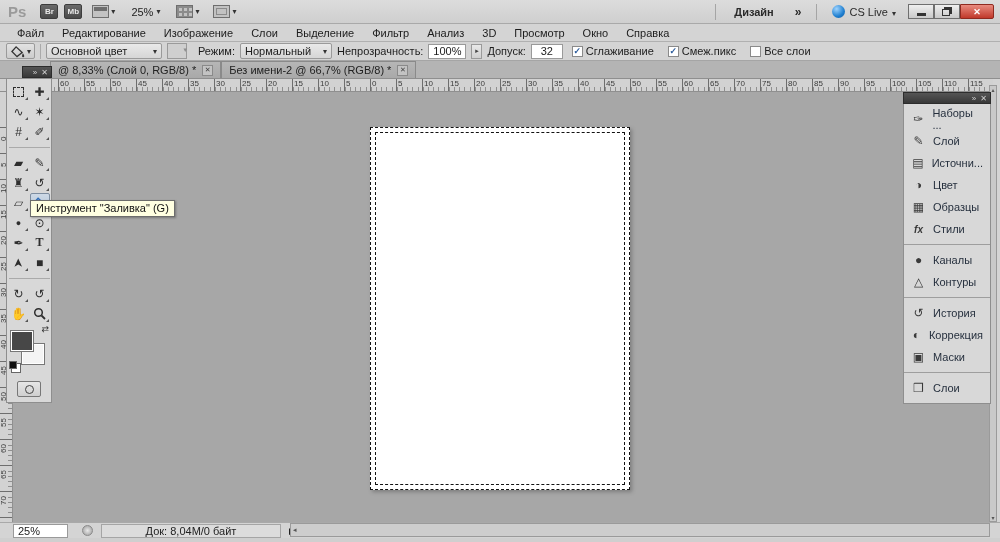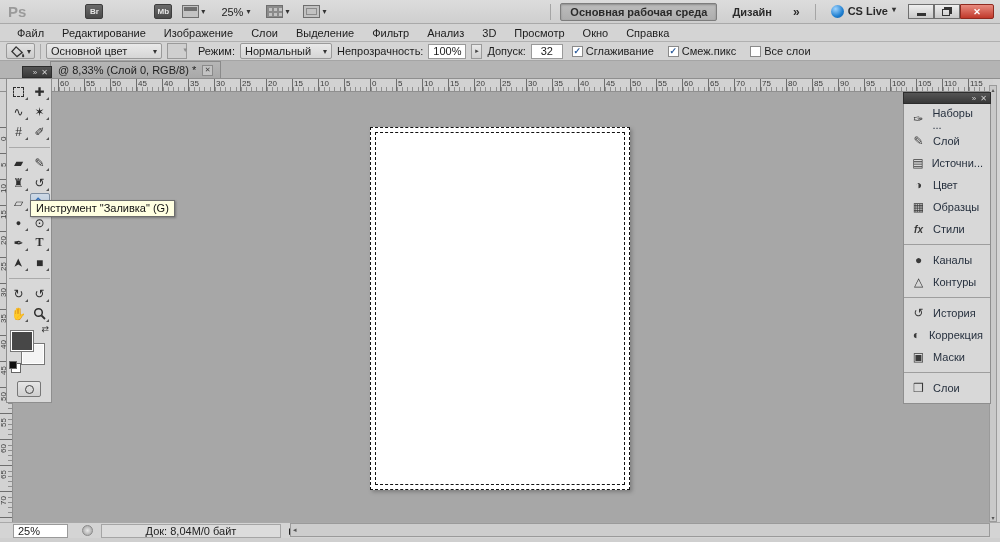--- a/index.html
+++ b/index.html
@@ -7,37 +7,37 @@
   body { font-family:"Liberation Sans", sans-serif; font-size:11px; color:#1c1c1c; }
   #app { position:relative; width:1000px; height:542px; background:#d4d4d4; }
 
   
   .titlebar { position:absolute; left:0; top:0; width:1000px; height:24px;
     background:linear-gradient(#dcdcdc,#cfcfcf); display:flex; align-items:center; gap:6px; padding:0 6px;
     border-bottom:1px solid #a9a9a9; }
   .ps-logo { color:#9a9a9a; font-weight:bold; font-size:15px; letter-spacing:0; padding:0 8px 0 2px; }
   .sq-ico { display:inline-flex; align-items:center; justify-content:center; width:18px; height:15px;
     background:linear-gradient(#6a6a6a,#4a4a4a); color:#e8e8e8; font-size:8px; font-weight:bold;
-    border:1px solid #3d3d3d; border-radius:2px;margin-left:45px; }
+    border:1px solid #3d3d3d; border-radius:2px; }
   .tb-group { display:flex; align-items:center; gap:2px; padding:0 4px; }
   .tb-ico { display:inline-block; width:17px; height:13px; border:1px solid #6e6e6e; background:#c2c2c2; position:relative; }
   .tb-ico.win:before { content:""; position:absolute; left:1px; top:1px; right:1px; height:4px; background:#6e6e6e; }
   .tb-ico.grid { background:
     repeating-linear-gradient(to right,#8b8b8b 0 2px,transparent 2px 5px),
     repeating-linear-gradient(to bottom,#8b8b8b 0 2px,transparent 2px 5px), #c2c2c2; }
   .tb-ico.frame { background:#c2c2c2; box-shadow:inset 0 0 0 2px #c2c2c2, inset 0 0 0 3px #8b8b8b; }
   .caret { font-size:8px; color:#333; }
   .zoom-ctl { display:flex; align-items:center; gap:3px; padding:0 6px; color:#222; }
   .tb-sep { width:1px; height:16px; background:#a5a5a5; margin:0 3px; }
   .spacer { flex:1; }
   .ws-btn { padding:2px 9px; font-weight:bold; color:#2a2a2a; }
   .ws-btn.active { background:linear-gradient(#bdbdbd,#adadad); border:1px solid #7d7d7d; border-radius:2px;
     box-shadow:inset 0 1px 2px rgba(0,0,0,.25); }
   .chevrons { font-weight:bold; color:#2a2a2a; padding:0 6px; font-size:12px; }
-  .cslive { display:flex; align-items:flex-start; gap:4px; padding:0 6px; font-weight:bold; color:#2a2a2a; }
+  .cslive { display:flex; align-items:flex-end; gap:4px; padding:0 6px; font-weight:normal; color:#2a2a2a; }
   .cs-sphere { width:13px; height:13px; border-radius:50%;
     background:radial-gradient(circle at 35% 30%, #9fd4ff, #1f7fd0 60%, #0f5aa0); }
   .winbtns { display:flex; align-items:center; }
   .winbtn { width:26px; height:15px; border:1px solid #6f6f6f; background:linear-gradient(#efefef,#c9c9c9);
     display:flex; align-items:center; justify-content:center; font-size:9px; color:#222; }
   .winbtn.close { width:34px; background:linear-gradient(#e98b7f,#c0392b); color:#fff; font-weight:bold;
     border-color:#8f2a20; border-radius:0 2px 2px 0; }
   .min-glyph { display:inline-block; width:9px; height:3px; background:#333; margin-top:6px; }
   .rest-glyph { display:inline-block; width:8px; height:7px; border:1px solid #333; box-shadow:2px -2px 0 -0px #333; margin:1px 2px 0 0; }
 
@@ -176,21 +176,20 @@
     <span class="tb-group">
       <span class="tb-ico grid"></span>
       <span class="caret">▾</span>
     </span>
     <span class="tb-group">
       <span class="tb-ico frame"></span>
       <span class="caret">▾</span>
     </span>
     <span class="spacer"></span>
     <span class="tb-sep"></span>
-    <span class="ws-btn active">Основная рабочая среда</span>
     <span class="ws-btn">Дизайн</span>
     <span class="chevrons">»</span>
     <span class="tb-sep"></span>
     <span class="cslive">
       <span class="cs-sphere"></span>
       <span>CS Live</span>
       <span class="caret">▾</span>
     </span>
     <span class="winbtns">
       <span class="winbtn">
@@ -255,20 +254,24 @@
         <span class="chk">
           <span class="chk-box"></span>
           <span>Все слои</span>
         </span>
       </span>
   </div>
 
   <div class="tabbar" id="tabbar">
       <span class="doc-tab">
         <span>@ 8,33% (Слой 0, RGB/8) *</span>
+        <span class="tab-close">✕</span>
+      </span>
+      <span class="doc-tab">
+        <span>Без имени-2 @ 66,7% (RGB/8) *</span>
         <span class="tab-close">✕</span>
       </span>
     </div>
 
   <div class="corner"></div>
   <div class="hruler" id="hruler">
       <div class="minors"></div>
       <div class="h-major" style="left: 45px;"></div>
       <div class="h-lab" style="left: 47px;">60</div>
       <div class="h-major" style="left: 71px;"></div>

